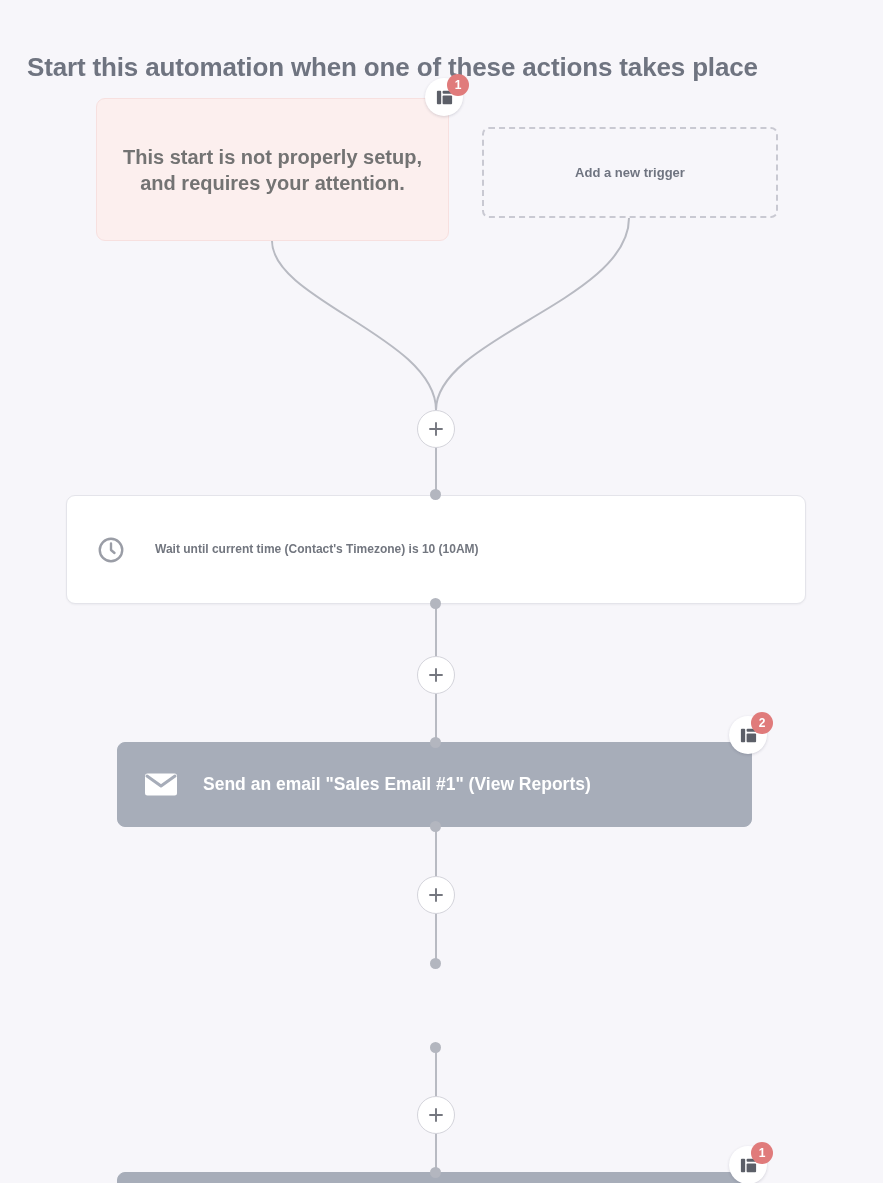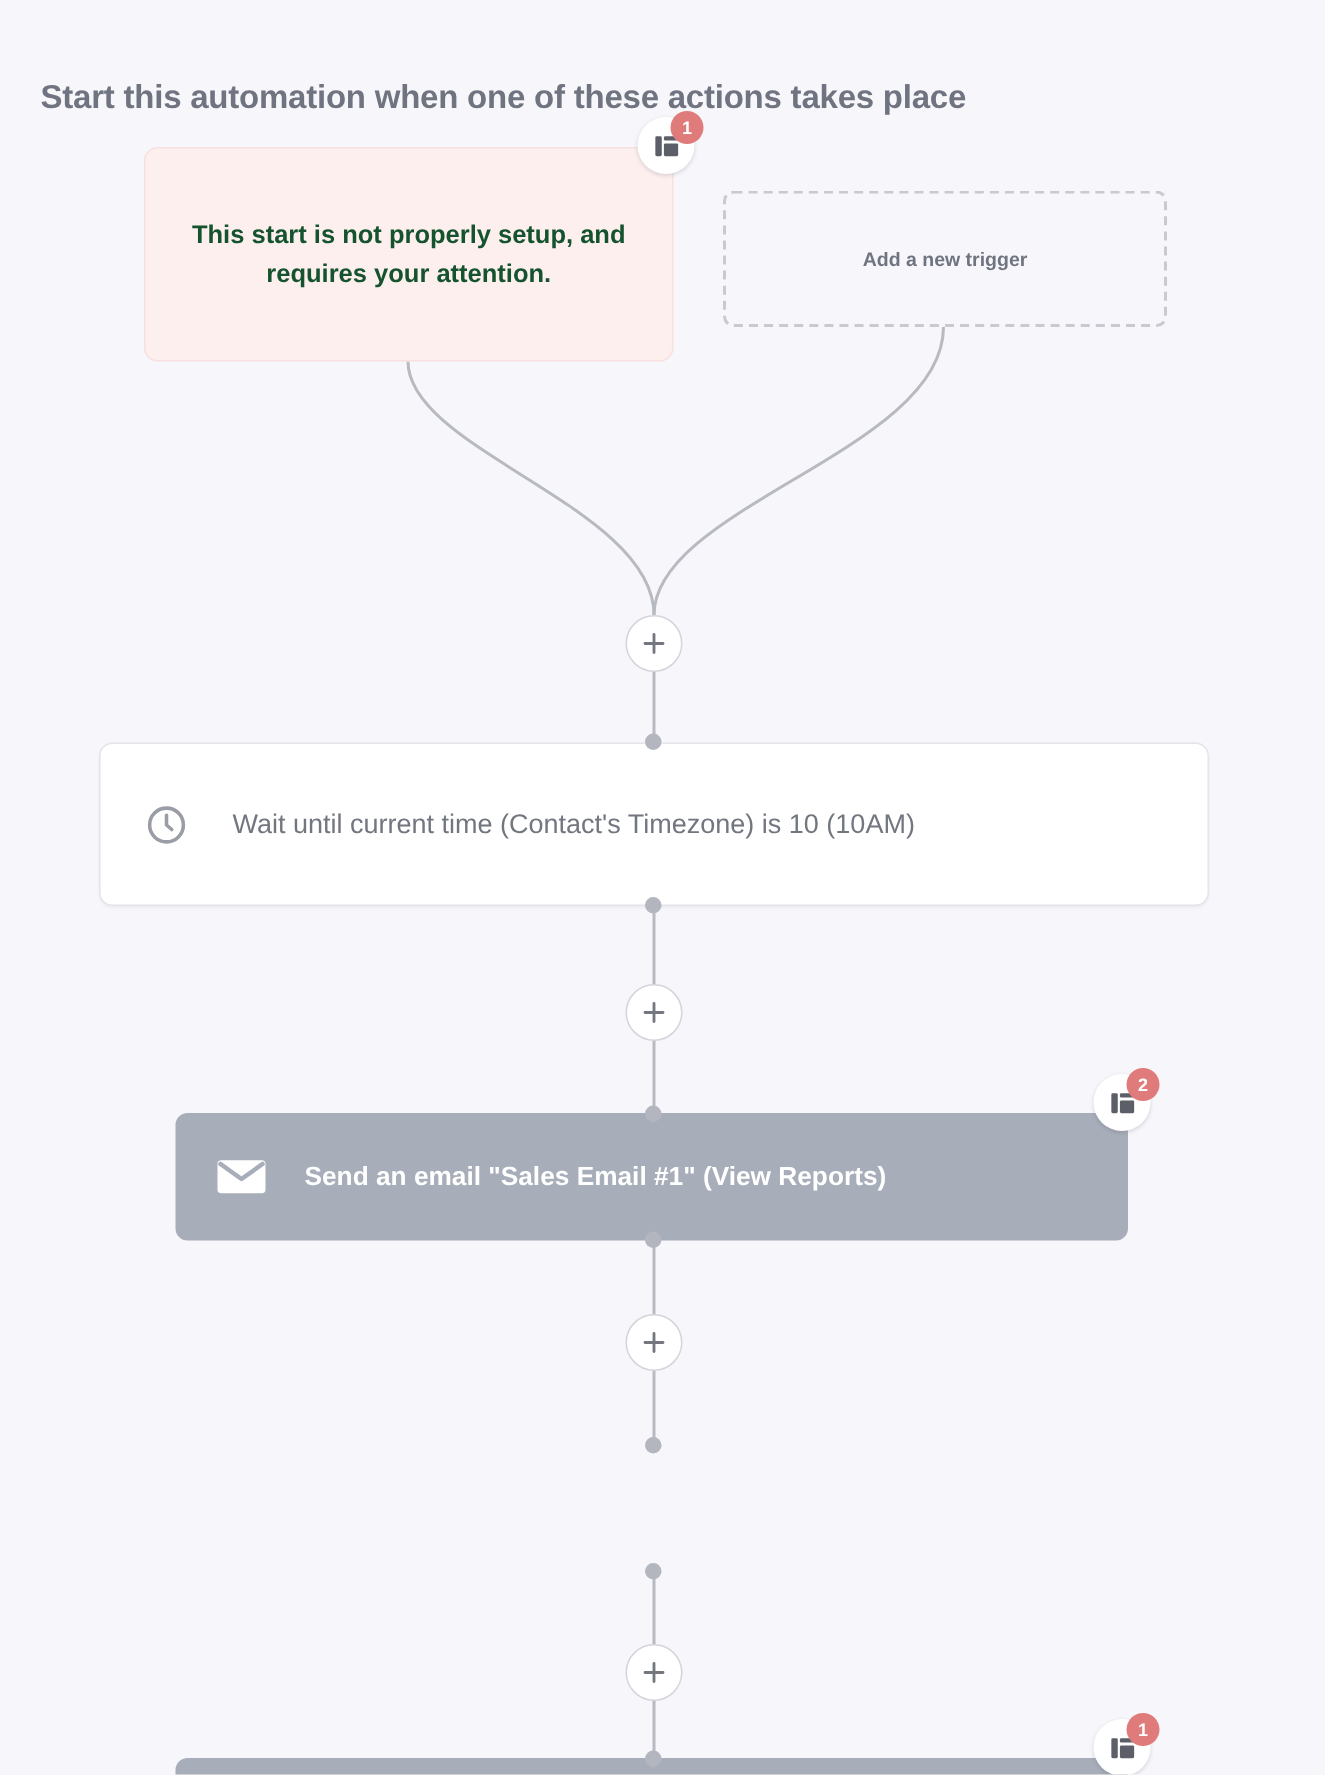--- a/index.html
+++ b/index.html
@@ -32,21 +32,21 @@
     height: 1183px;
     pointer-events: none;
     z-index: 1;
   }
 
   
   .headline {
     position: absolute;
     left: 27px;
     top: 52px;
-    font-size: 22px;
+    font-size: 26px;
     font-weight: bold;
     color: #6f7480;
     letter-spacing: -0.15px;
     white-space: nowrap;
     z-index: 6;
   }
 
   
   .node {
     position: absolute;
@@ -68,23 +68,23 @@
 
   
   .card.error {
     background: #fcefee;
     border: 1px solid #f7e0df;
     justify-content: center;
     text-align: center;
     box-shadow: none;
   }
   .card.error .label {
-    color: #14532d;
-    font-weight: bold;
-    font-size: 17px;
+    color: #737373;
+    font-weight: bold;
+    font-size: 20px;
     line-height: 26px;
     padding: 0 22px;
   }
 
   
   .card.dashed {
     background: transparent;
     border: 2px dashed #c9c9d2;
     justify-content: center;
     box-shadow: none;
@@ -111,22 +111,22 @@
 
   .card .icon-slot {
     flex: 0 0 auto;
     display: flex;
     align-items: center;
     justify-content: center;
   }
 
   .card .label {
     color: #72767f;
-    font-weight: normal;
-    font-size: 18px;
+    font-weight: bold;
+    font-size: 12px;
     line-height: 25px;
   }
 
   
   .plus-btn {
     position: absolute;
     width: 38px;
     height: 38px;
     border-radius: 50%;
     background: #ffffff;

